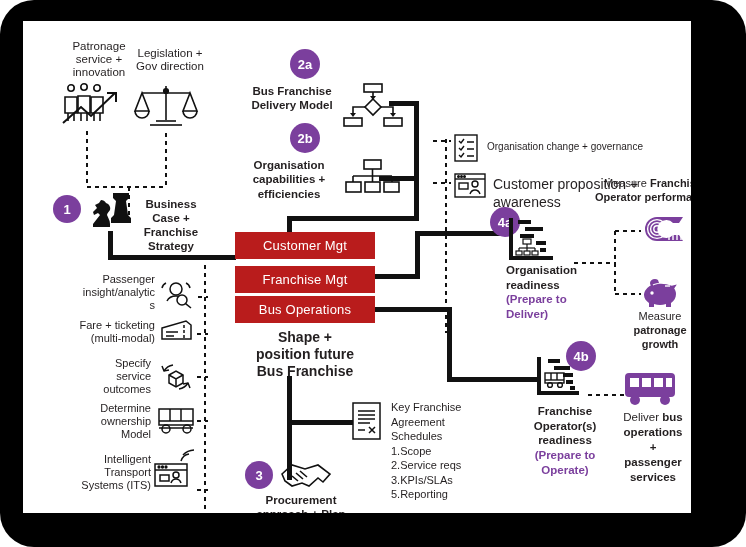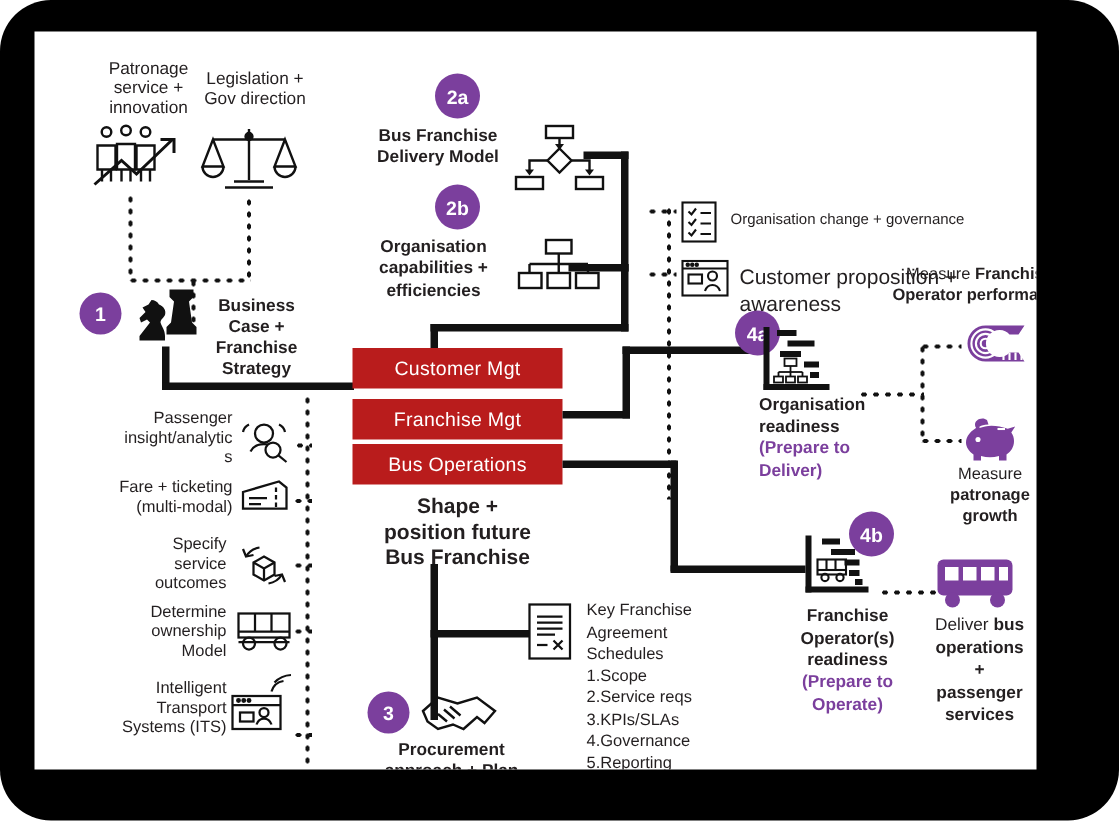--- a/index.html
+++ b/index.html
@@ -290,21 +290,20 @@
       </g>
     </svg>
   </div>
   <div class="abs txt lt" style="left:368px;top:379px;width:120px;font-size:11px;line-height:1.32;">
     <div>Key Franchise</div>
     <div>Agreement</div>
     <div>Schedules</div>
     <div>1.Scope</div>
     <div>2.Service reqs</div>
     <div>3.KPIs/SLAs</div>
-    <div>4.Governance</div>
     <div>5.Reporting</div>
   </div>
 
   <div class="ico" style="left:431px;top:113px;">
     <svg width="24" height="28" viewBox="0 0 24 28">
       <g fill="none" stroke="#111" stroke-width="1.4">
         <rect x="1" y="1" width="22" height="26"></rect>
         <path d="M5 7l2 2 3-4M5 14l2 2 3-4M5 21l2 2 3-4"></path>
         <path d="M13 8h7M13 15h7M13 22h7"></path>
       </g>

